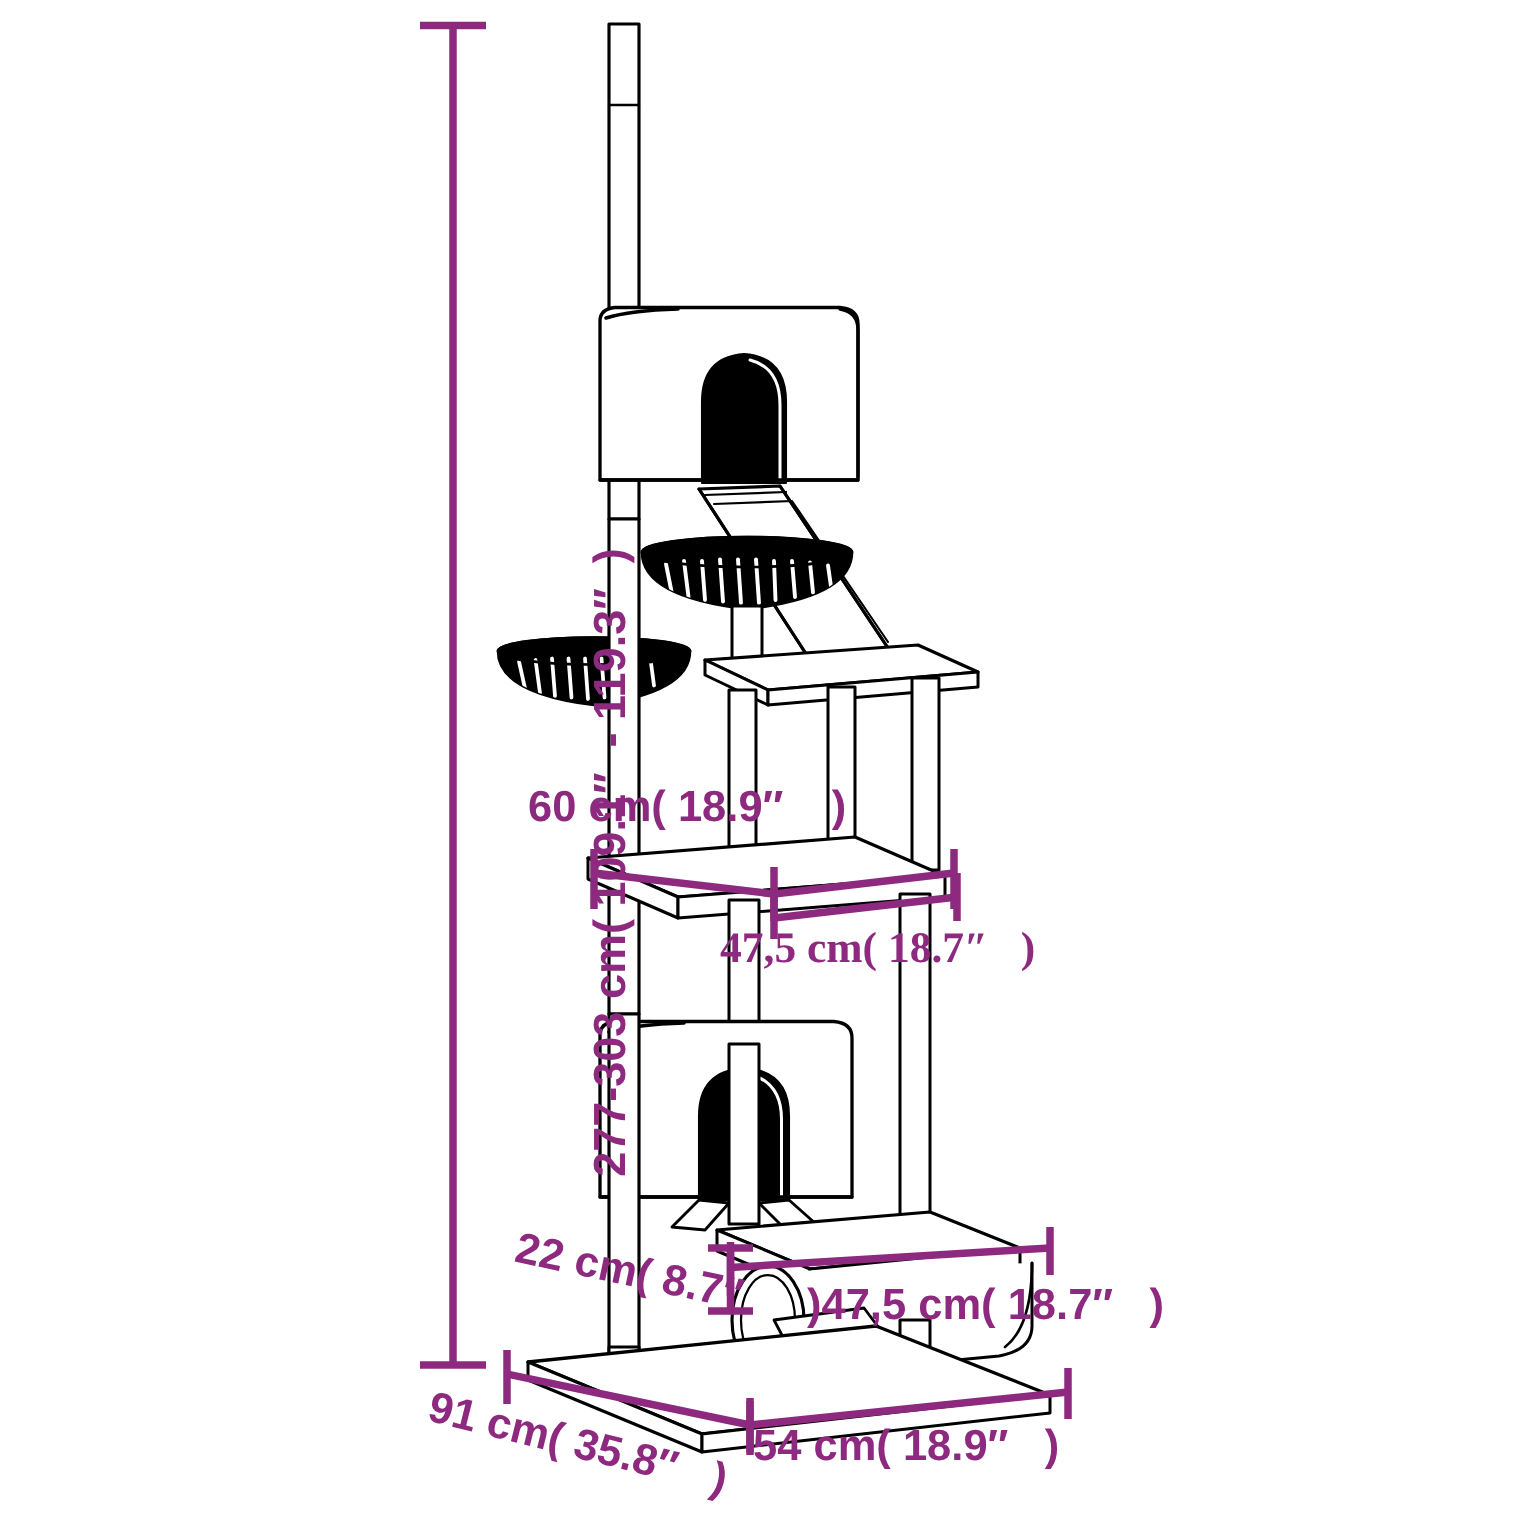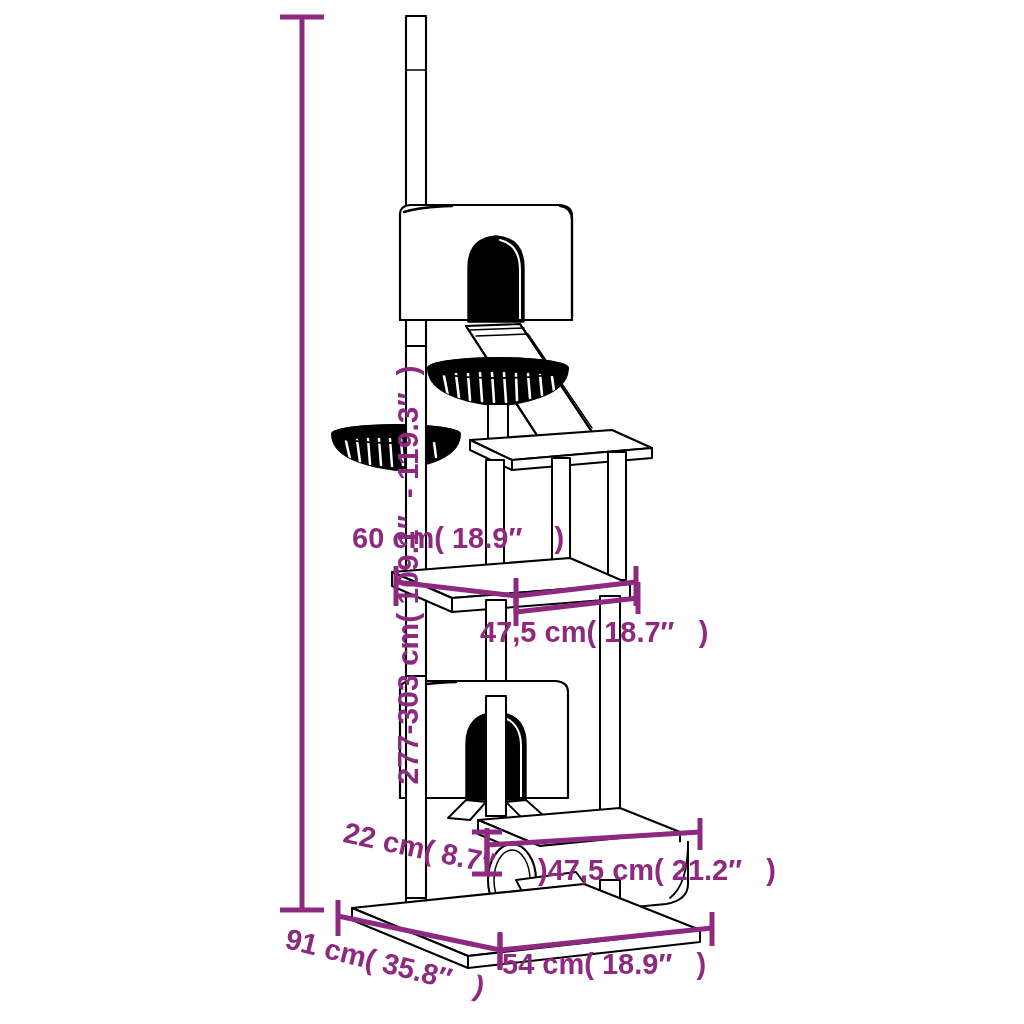--- a/index.html
+++ b/index.html
@@ -44,20 +44,21 @@
   }
   #label-60 {
     left: 352px;
     top: 524px;
     font-size: 29px;
   }
   #label-475-mid {
     left: 480px;
     top: 618px;
     font-size: 29px;
+    font-family: Liberation Serif, serif;
   }
   #label-22 {
     left: 344px;
     top: 818px;
     font-size: 29px;
     transform: rotate(12deg);
     transform-origin: 0% 50%;
   }
   #label-475-low {
     left: 538px;
@@ -300,19 +301,19 @@
   </svg>
 
   <div class="dim-label" id="label-height">277-303 cm( 109.1″  - 119.3″  )</div>
 
   <div class="dim-label" id="label-60">60 cm( 18.9″    )</div>
 
   <div class="dim-label" id="label-475-mid">47,5 cm( 18.7″   )</div>
 
   <div class="dim-label" id="label-22">22 cm( 8.7″</div>
 
-  <div class="dim-label" id="label-475-low">)47,5 cm( 21.2″   )</div>
+  <div class="dim-label" id="label-475-low">)47,5 cm( 18.7″   )</div>
 
   <div class="dim-label" id="label-91">91 cm( 35.8″   )</div>
 
   <div class="dim-label" id="label-48">54 cm( 18.9″   )</div>
 
 </div>
 
 </body></html>

